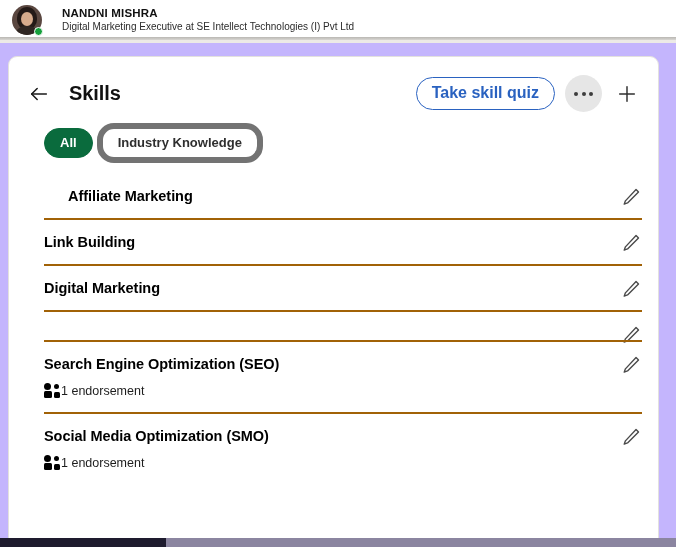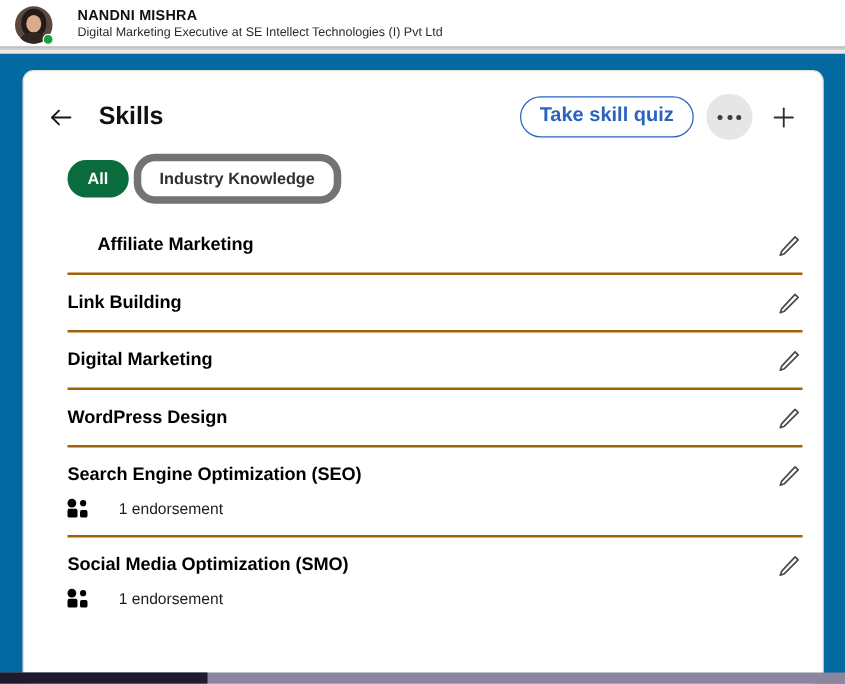--- a/index.html
+++ b/index.html
@@ -94,22 +94,22 @@
     font-size: 10px;
     color: #2b2b2b;
     margin-top: 1px;
   }
 
   
   #page {
     position: absolute;
     left: 0; right: 0;
     top: 43px; bottom: 0;
-    background: #0369a1;
-    padding: 13px 17px 0 18px;
+    background: #c4b5fd;
+    padding: 13px 17px 0 8px;
   }
 
   #skills-card {
     background: #ffffff;
     border: 1px solid #e3e1de;
     border-radius: 9px;
     height: 100%;
     overflow: hidden;
     position: relative;
   }
@@ -218,21 +218,21 @@
   .skill-name {
     font-size: 14.5px;
     font-weight: bold;
     color: #000;
     letter-spacing: -0.05px;
   }
 
   .endorsement {
     display: flex;
     align-items: center;
-    gap: 24px;
+    gap: 0;
     margin-top: 11px;
   }
   .endorsement-text {
     font-size: 12.5px;
     color: #1d1d1d;
   }
 
   .people-icon {
     width: 17px; height: 15px;
     position: relative;
@@ -363,21 +363,20 @@
       <div class="skill-row">
         <div class="skill-name">Digital Marketing</div>
         <div class="edit-icon">
           <svg width="22" height="22" viewBox="0 0 24 24" fill="none" stroke="#4a4a4a" stroke-width="1.5" stroke-linecap="round" stroke-linejoin="round">
             <path d="M17.5 3.8 L20.2 6.5 L8.2 18.5 L4.6 19.8 L5.9 16.2 Z"></path>
           </svg>
         </div>
       </div>
 
       <div class="skill-row">
-        <div class="skill-name">WordPress Design</div>
         <div class="edit-icon">
           <svg width="22" height="22" viewBox="0 0 24 24" fill="none" stroke="#4a4a4a" stroke-width="1.5" stroke-linecap="round" stroke-linejoin="round">
             <path d="M17.5 3.8 L20.2 6.5 L8.2 18.5 L4.6 19.8 L5.9 16.2 Z"></path>
           </svg>
         </div>
       </div>
 
       <div class="skill-row">
         <div class="skill-name">Search Engine Optimization (SEO)</div>
         <div class="endorsement">

